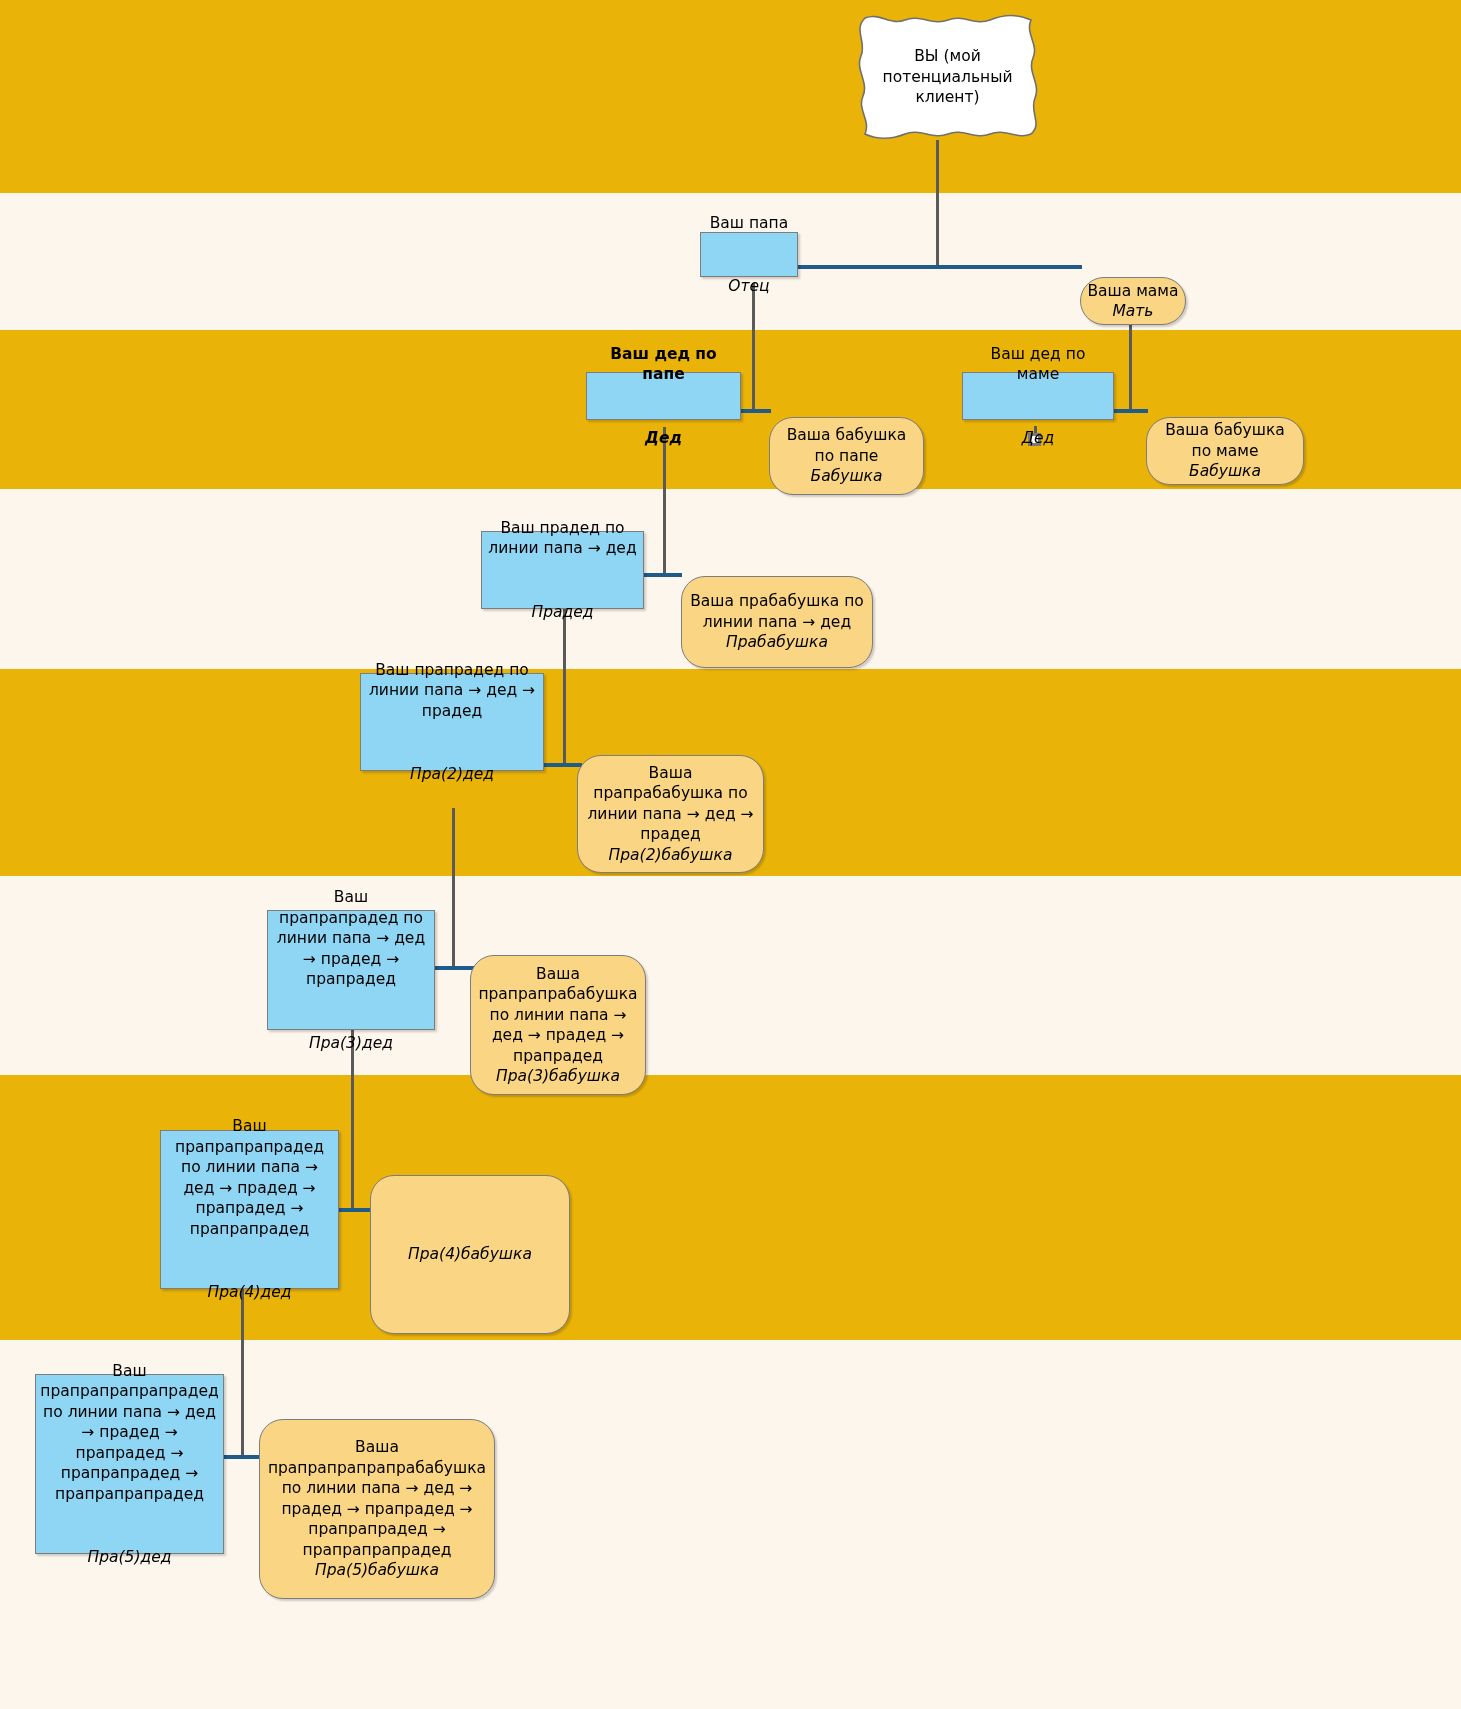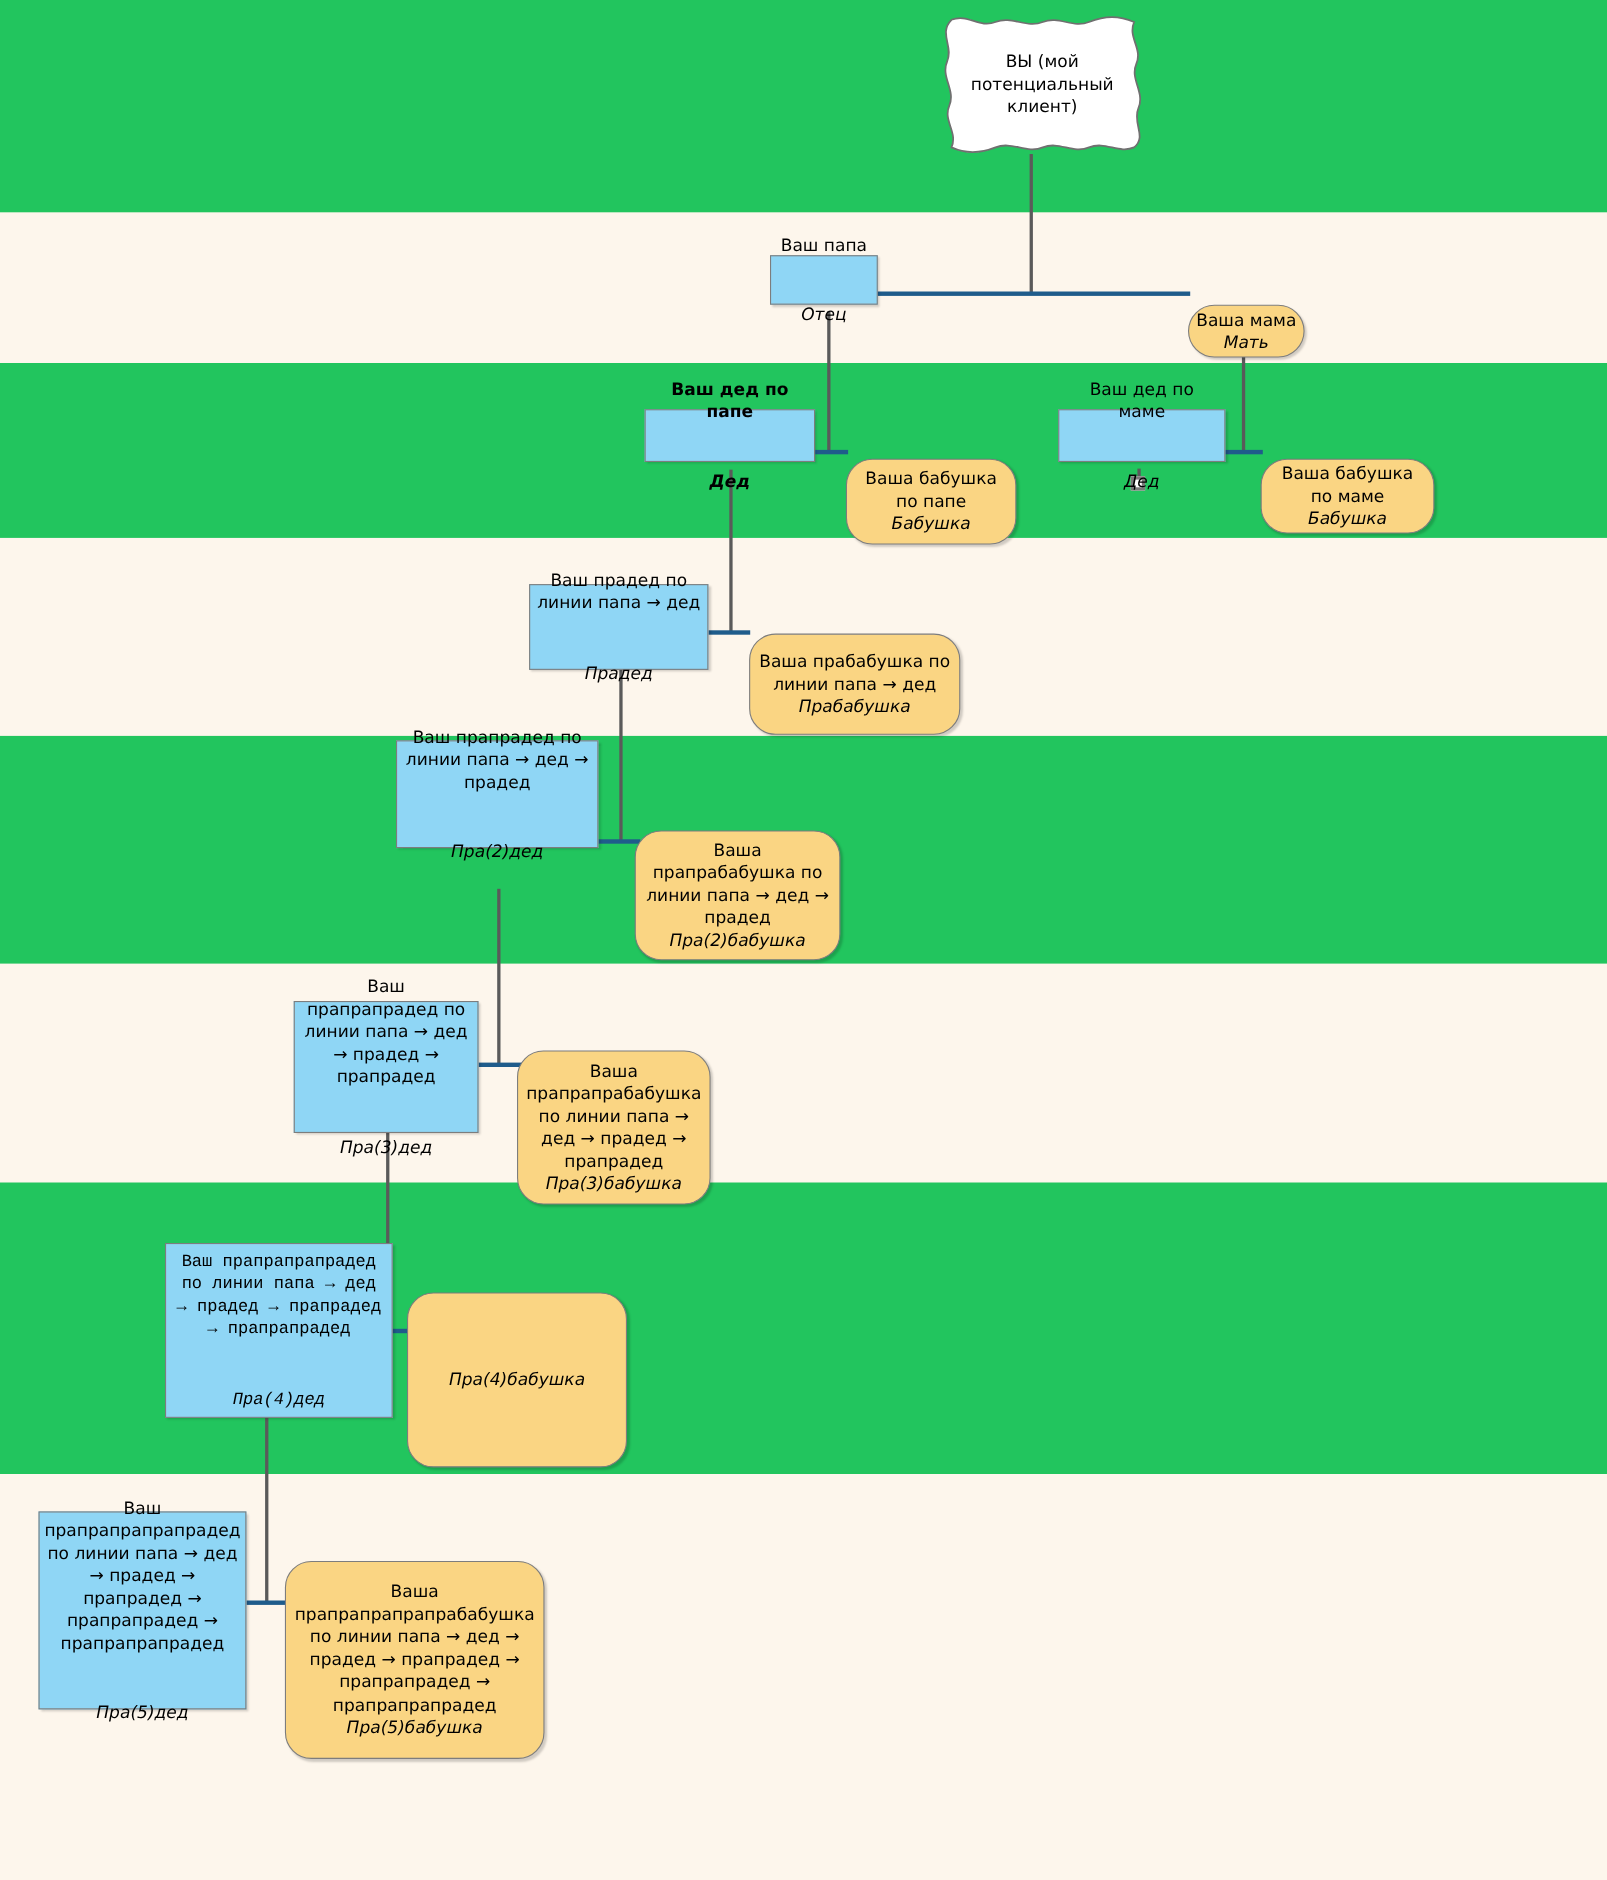--- a/index.html
+++ b/index.html
@@ -8,21 +8,21 @@
     padding: 0;
     background: #ffffff;
   }
   body {
     font-family: "DejaVu Sans", "Liberation Sans", sans-serif;
   }
   #canvas {
     position: relative;
     width: 1461px;
     height: 1709px;
-    background: #22c55e;
+    background: #eab308;
     overflow: hidden;
   }
   
   .band {
     position: absolute;
     left: 0;
     width: 1461px;
     background: #fdf6ec;
     z-index: 0;
   }
@@ -239,21 +239,21 @@
   <div class="node male" style="left:267px;top:910px;width:168px;height:120px;">
     <span>Ваш прапрапрадед по линии папа → дед → прадед → прапрадед</span>
     <span class="term">Пра(3)дед</span>
   </div>
 
   <div class="node female" style="left:470px;top:910px;width:176px;height:140px;">
     <span>Ваша прапрапрабабушка по линии папа → дед → прадед → прапрадед</span>
     <span class="term">Пра(3)бабушка</span>
   </div>
 
-  <div class="node male" style="left:150px;top:1130px;width:207px;height:159px;font-family:Liberation Mono, monospace;">
+  <div class="node male" style="left:160px;top:1130px;width:179px;height:159px;">
     <span>Ваш прапрапрапрадед по линии папа → дед → прадед → прапрадед → прапрапрадед</span>
     <span class="term">Пра(4)дед</span>
   </div>
 
   <div class="node female" style="left:370px;top:1130px;width:200px;height:159px;">
     <span class="term">Пра(4)бабушка</span>
   </div>
 
   <div class="node male" style="left:35px;top:1374px;width:189px;height:180px;">
     <span>Ваш прапрапрапрапрадед по линии папа → дед → прадед → прапрадед → прапрапрадед → прапрапрапрадед</span>

